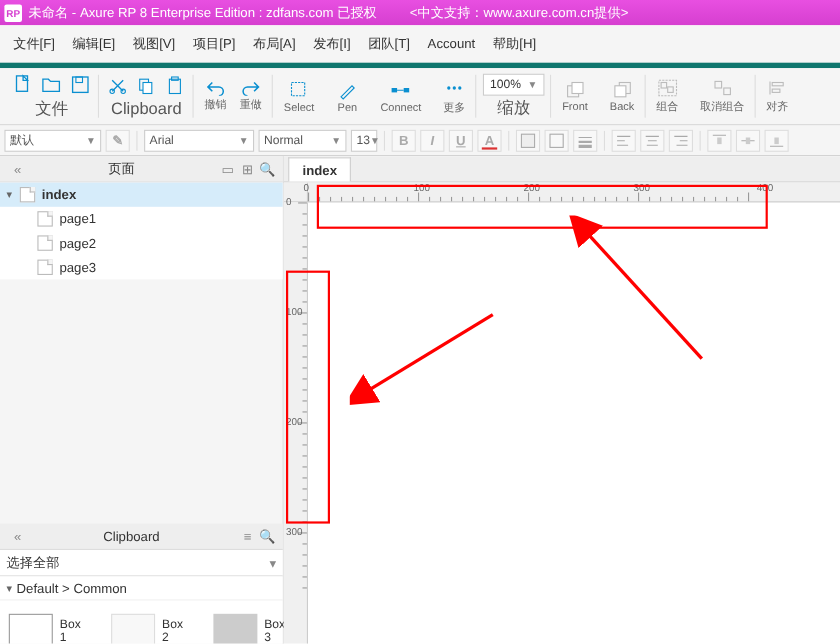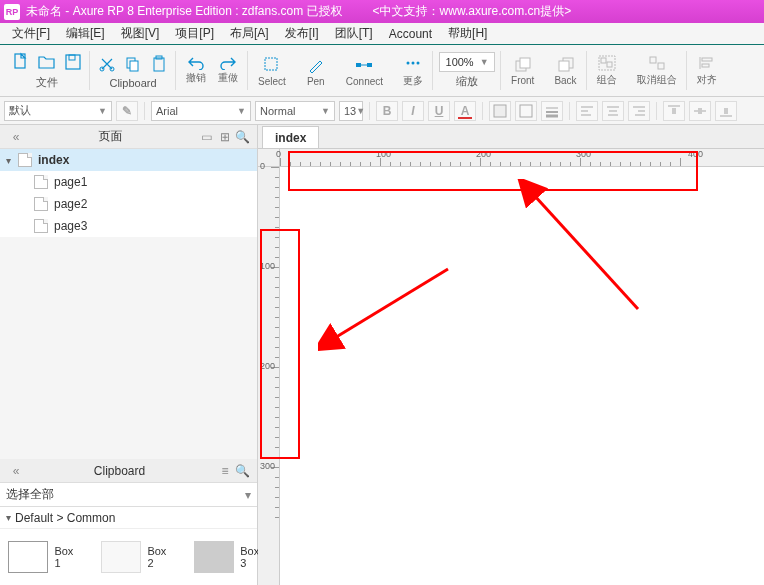--- a/index.html
+++ b/index.html
@@ -3,29 +3,29 @@
 <meta charset="utf-8">
 <style>
 * { box-sizing: border-box; margin: 0; padding: 0; font-family: "Microsoft YaHei", Arial, sans-serif; }
 body { width: 764px; height: 585px; overflow: hidden; background: #fff; font-size: 12px; color: #333; }
 
 .titlebar { height: 23px; background: linear-gradient(#e84fe1, #d63fd0); color: #fff; display: flex; align-items: center; padding: 0 4px; font-size: 12px; }
 .titlebar .logo { width: 16px; height: 16px; background: #fff; color: #d63fd0; font-size: 9px; font-weight: bold; display: flex; align-items: center; justify-content: center; border-radius: 2px; margin-right: 6px; }
 .titlebar .ttext { white-space: nowrap; }
 .titlebar .tsupport { margin-left: 30px; }
 
-.menubar { height: 22px; background: #f5f5f5; border-bottom: 1px solid #0f766e; display: flex; align-items: center; padding: 0 4px; font-size: 12px; color: #333; }
+.menubar { height: 39px; background: #f5f5f5; border-bottom: 5px solid #0f766e; display: flex; align-items: center; padding: 0 4px; font-size: 12px; color: #333; }
 .menubar .mitem { padding: 0 8px; cursor: default; }
 
 .toolbar { height: 52px; background: #f5f5f5; border-bottom: 1px solid #d0d0d0; display: flex; align-items: center; padding: 0 4px; }
 .tgroup { display: flex; flex-direction: column; align-items: center; justify-content: center; padding: 0 6px; height: 100%; position: relative; }
 .tgroup.sep::after { content: ""; position: absolute; right: 0; top: 6px; bottom: 6px; width: 1px; background: #ddd; }
 .ticons { display: flex; gap: 4px; align-items: center; }
 .ticon { width: 22px; height: 22px; display: flex; align-items: center; justify-content: center; color: #555; }
-.tlabel { font-size: 11px; color: #555; margin-top: 2px; }
+.tlabel { font-size: 15px; color: #555; margin-top: 2px; }
 .tsmall { font-size: 10px; color: #666; }
 .zoom { width: 56px; height: 20px; border: 1px solid #ccc; background: #fff; display: flex; align-items: center; justify-content: center; font-size: 11px; }
 .tbtn { display:flex; flex-direction:column; align-items:center; gap:1px; padding: 0 4px;}
 .tbtn svg { color: #0a8fd0; }
 .tbtn.dis svg { color: #bbb; }
 
 .fmtbar { height: 28px; background: #f5f5f5; border-bottom: 1px solid #d0d0d0; display: flex; align-items: center; padding: 0 4px; gap: 4px; }
 .combo { height: 20px; border: 1px solid #ccc; background: #fff; display: flex; align-items: center; padding: 0 4px; font-size: 11px; color: #555; position: relative; }
 .combo .dd { margin-left: auto; color: #888; font-size: 9px; }
 .fbtn { width: 22px; height: 20px; border: 1px solid #ddd; background: #f8f8f8; display: flex; align-items: center; justify-content: center; color: #aaa; font-size: 12px; font-weight: bold; }
@@ -249,21 +249,21 @@
           <line x1="3" y1="3" x2="3" y2="15" stroke="#bbb"></line>
           <rect x="5" y="4" width="10" height="3" fill="none" stroke="#bbb"></rect>
           <rect x="5" y="10" width="7" height="3" fill="none" stroke="#bbb"></rect>
         </svg>
         <span class="tsmall">对齐</span>
       </div>
   </div>
 </div>
 
 <div class="fmtbar">
-  <div class="combo" style="width:108px">
+  <div class="combo" style="width:88px">
       <span>默认</span>
       <span class="dd">▼</span>
     </div>
   <span class="fbtn">✎</span>
   <span class="fsep"></span>
   <div class="combo" style="width:100px">
       <span>Arial</span>
       <span class="dd">▼</span>
     </div>
   <div class="combo" style="width:80px">

